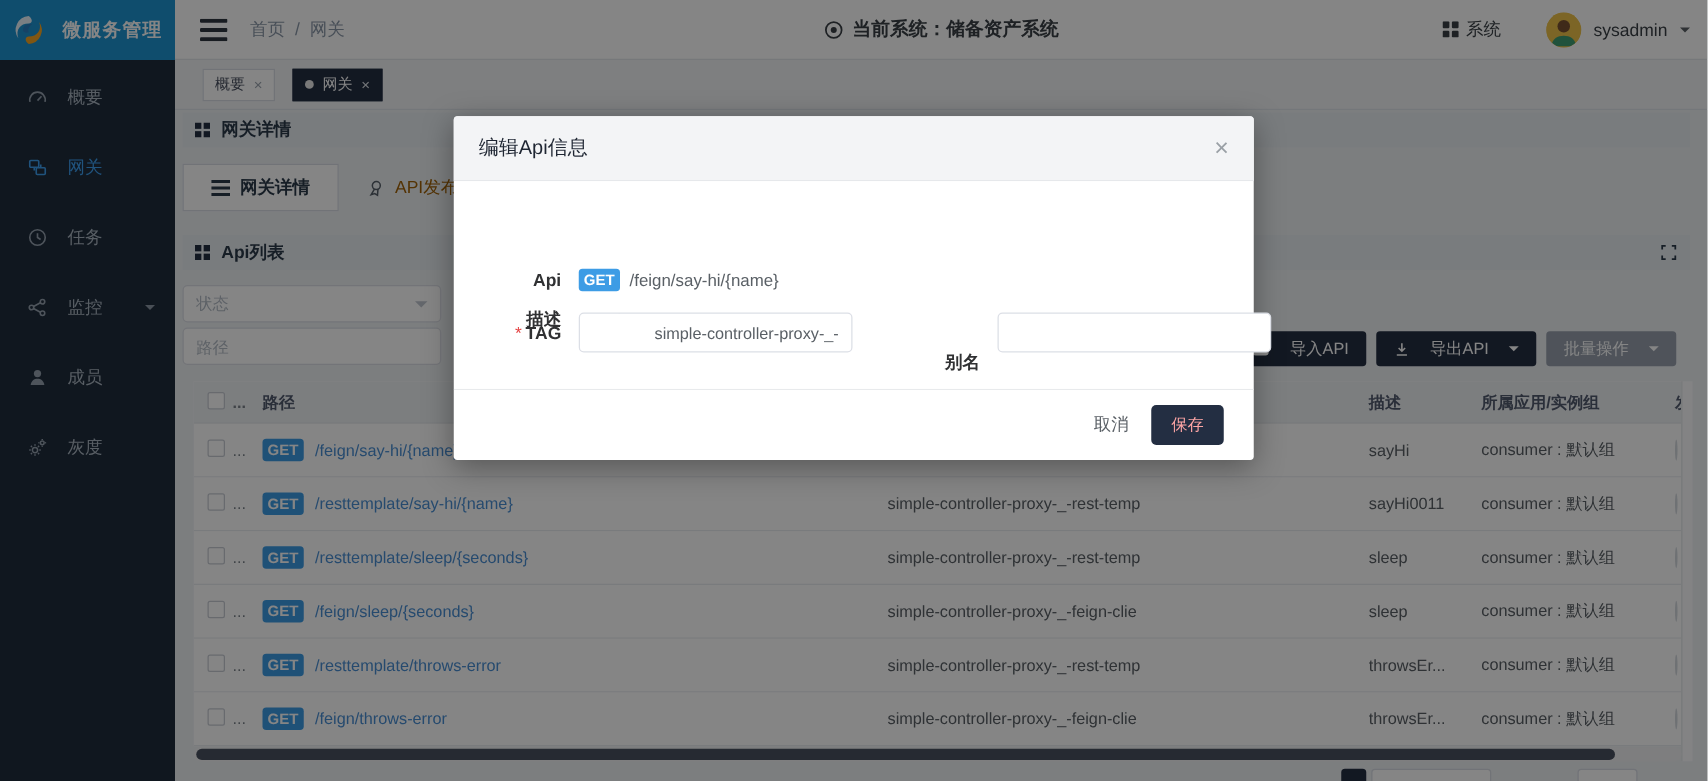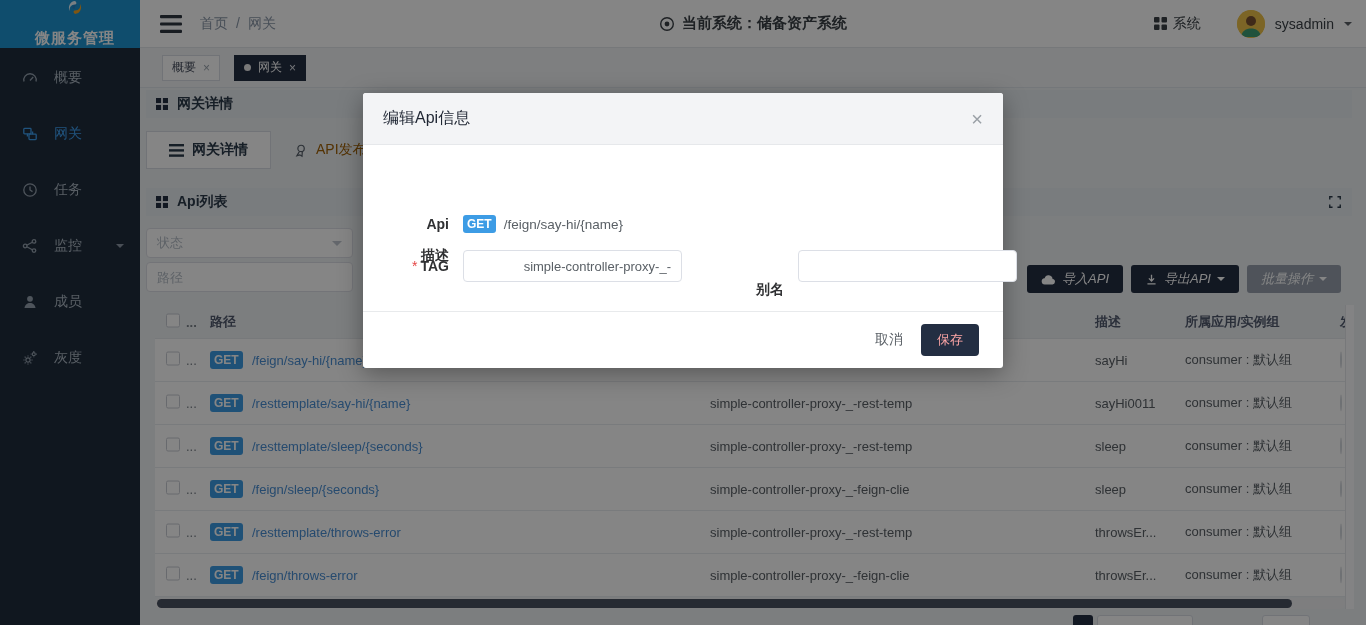--- a/index.html
+++ b/index.html
@@ -2,21 +2,21 @@
 <html><head>
 <meta charset="utf-8">
 <style>
   * { margin:0; padding:0; box-sizing:border-box; }
   html,body { width:1366px; height:625px; }
   body { font-family:"Liberation Sans","DejaVu Sans",sans-serif; font-size:14px; color:#333; }
   #app { position:relative; width:1366px; height:625px; background:#eef1f4; overflow:hidden; }
 
   
   .sidebar { position:absolute; left:0; top:0; width:140px; height:625px; background:#1f2d3d; z-index:5; }
-  .logo { height:48px; background:#1d94d2; display:flex; align-items:center; padding-left:10px; gap:14px;flex-direction:column; }
+  .logo { height:48px; background:#1d94d2; display:flex; align-items:center; padding-left:10px; gap:14px; }
   .logo-title { color:#fff; font-weight:700; font-size:15px; letter-spacing:1px; white-space:nowrap; }
   .nav { padding-top:2px; }
   .nav-item { height:56px; display:flex; align-items:center; padding:0 16px 0 22px; color:#96a2af; cursor:pointer; }
   .nav-item .nv-label { margin-left:16px; font-size:14px; color:#aab5c0; }
   .nav-item.active, .nav-item.active .nv-label { color:#3e9ff0; }
   .nav-item svg { flex:0 0 16px; }
   .chev { margin-left:auto; width:0; height:0; border:4px solid transparent; border-top-color:#8d98a5; margin-top:4px; }
 
   
   .header { position:absolute; left:140px; top:0; right:0; height:48px; background:#ffffff; border-bottom:1px solid #e2e6ea; display:flex; align-items:center; padding:0 14px; z-index:4; }
@@ -49,21 +49,21 @@
   .d-tab.active { background:#fff; border:1px solid #d8dce5; color:#2b3a4a; font-weight:700; }
 
   .filter-box { position:absolute; width:207px; height:30px; background:#fff; border:1px solid #dcdfe6; border-radius:4px; display:flex; align-items:center; padding:0 10px; color:#b4bcc6; font-size:13px; z-index:2; }
   .f-status { left:146px; top:228px; }
   .f-path { left:146px; top:262px; }
   .sel-chev { margin-left:auto; width:0; height:0; border:5px solid transparent; border-top-color:#c0c6cf; margin-top:5px; }
   .filter-box input { border:none; outline:none; width:100%; font-size:13px; color:#5a6066; background:transparent; }
   .filter-box input::placeholder { color:#b4bcc6; }
 
   .toolbar { position:absolute; top:265px; right:25px; display:flex; gap:8px; z-index:2; }
-  .btn { height:28px; display:flex; align-items:center; gap:6px; padding:4px 14px; border-radius:3px; font-size:13px; cursor:pointer; border:none;font-style:italic; }
+  .btn { height:28px; display:flex; align-items:center; gap:16px; padding:4px 14px; border-radius:3px; font-size:13px; cursor:pointer; border:none; }
   .btn-dark { background:#232e42; color:#fff; }
   .btn-gray { background:#97a0ad; color:#fff; }
   .btn .caret { border-top-color:#fff; }
 
   
   .table { position:absolute; left:155px; top:305px; width:1190px; background:#fff; overflow:hidden; z-index:2; }
   .t-head { position:relative; height:34px; background:#eef1f4; border-bottom:1px solid #e4e8ec; font-weight:700; color:#515a6e; font-size:13px; }
   .t-row { position:relative; height:43px; border-bottom:1px solid #e9ecef; background:#fff; }
   .cell { position:absolute; top:50%; transform:translateY(-50%); white-space:nowrap; font-size:13px; color:#5a6066; }
   .c-cb { left:11px; } .c-dots { left:31px; color:#7b828a; } .c-path { left:55px; }

